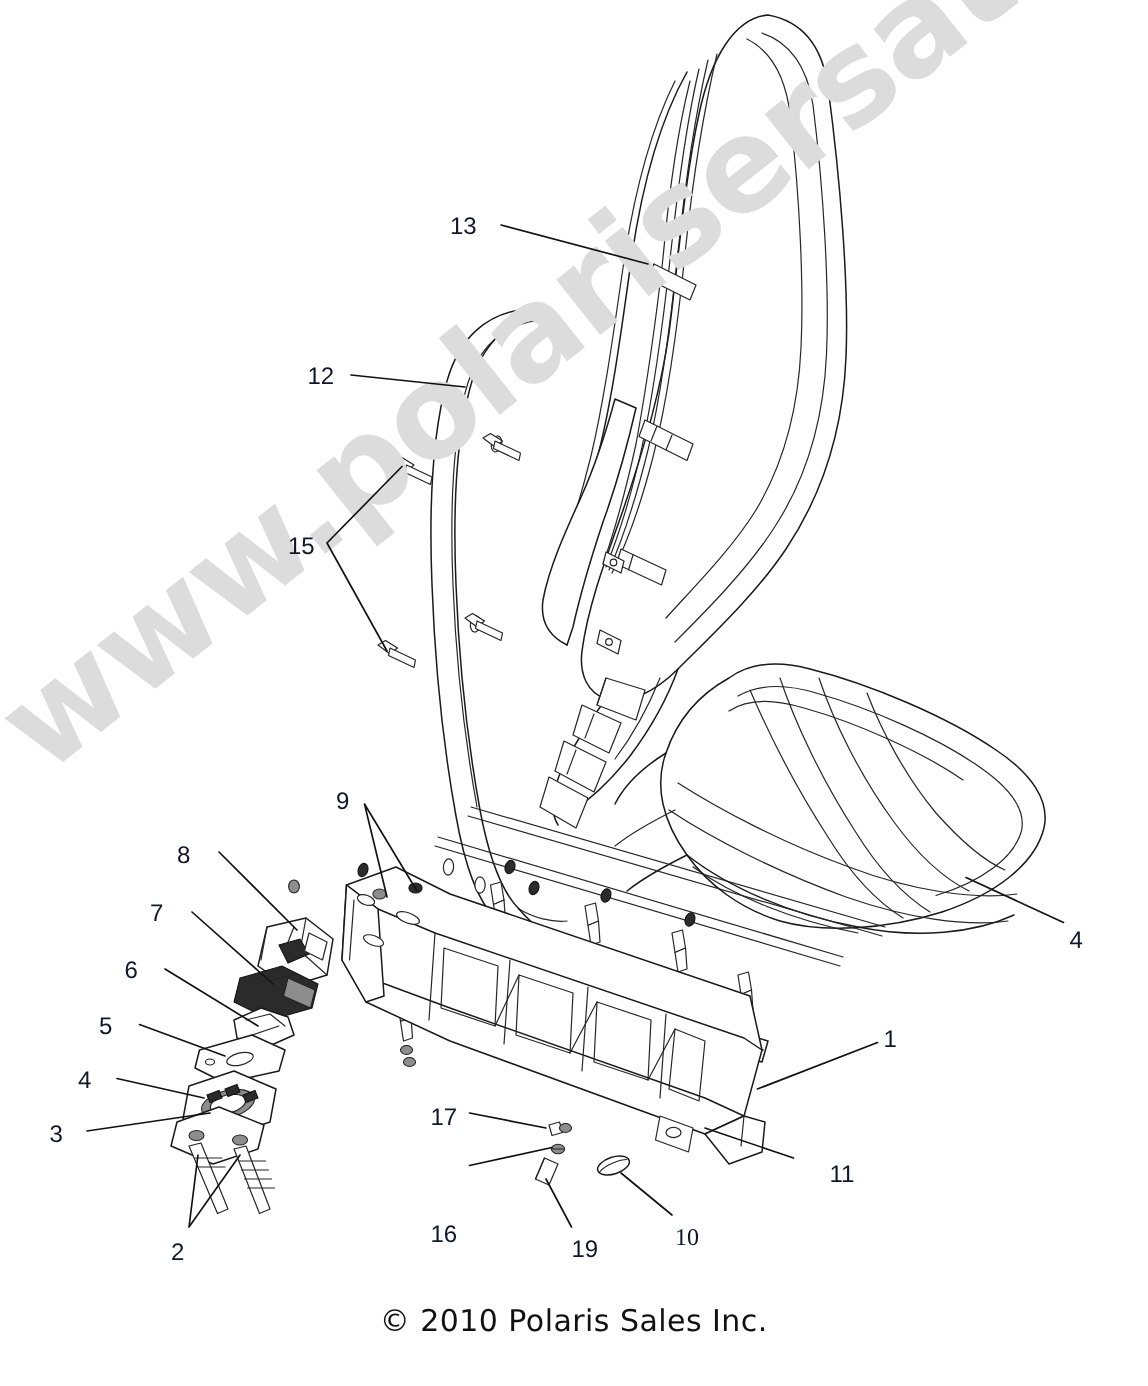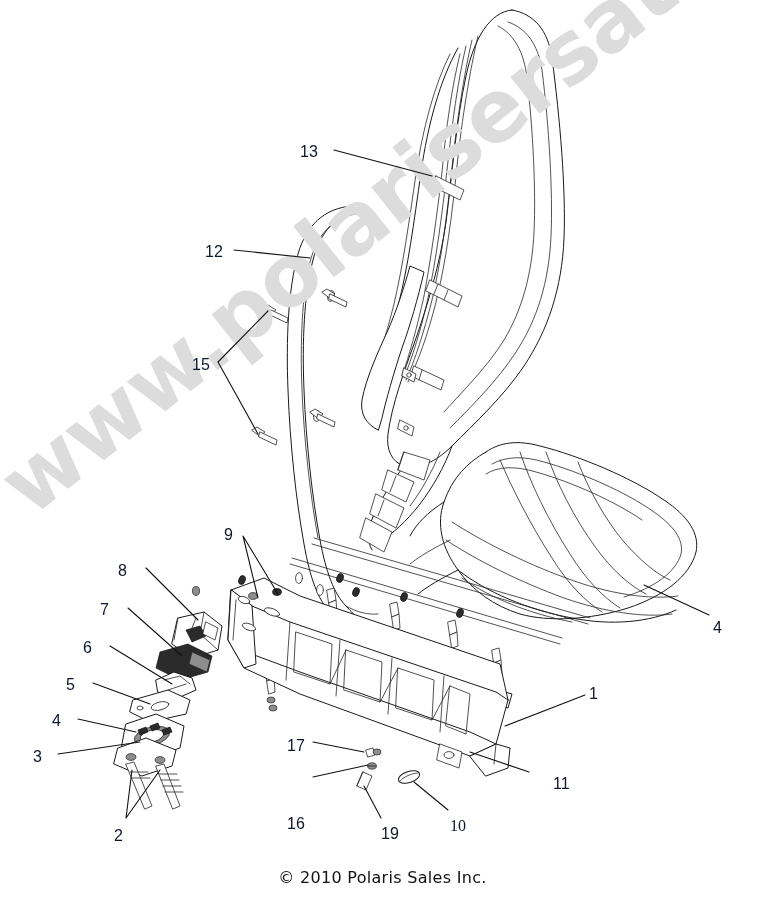--- a/index.html
+++ b/index.html
@@ -52,21 +52,21 @@
     font-size:16px;color:#0f172a;line-height:1;
     white-space:nowrap;
     user-select:none;
   }
 
   
   #copyright{
     position:absolute;left:0;right:0;top:868px;z-index:8;
     text-align:center;
     font-family:"DejaVu Sans",sans-serif;
-    font-size:16px;color:#111;letter-spacing:0.3px;
+    font-size:20px;color:#111;letter-spacing:0.3px;
   }
 </style>
 </head>
 <body>
 
 <div id="stage">
 
   <svg id="art" width="765" height="924" viewBox="0 0 765 924">
 
     <g>

